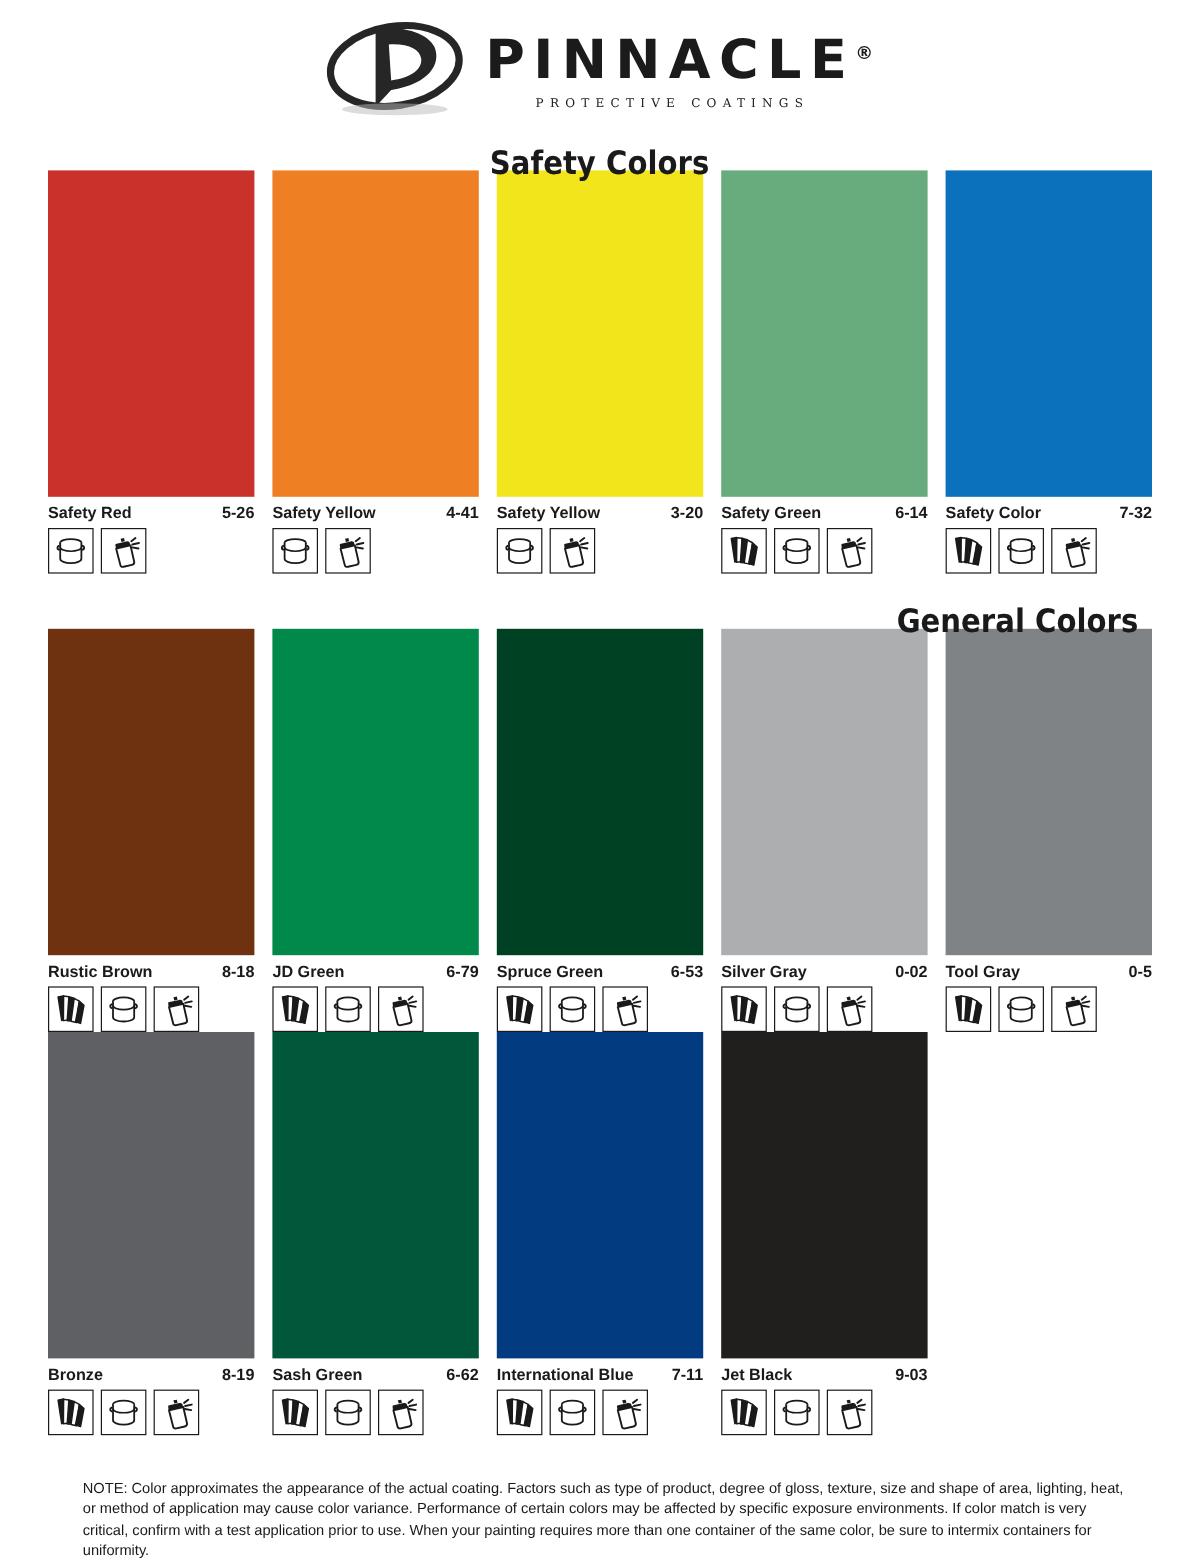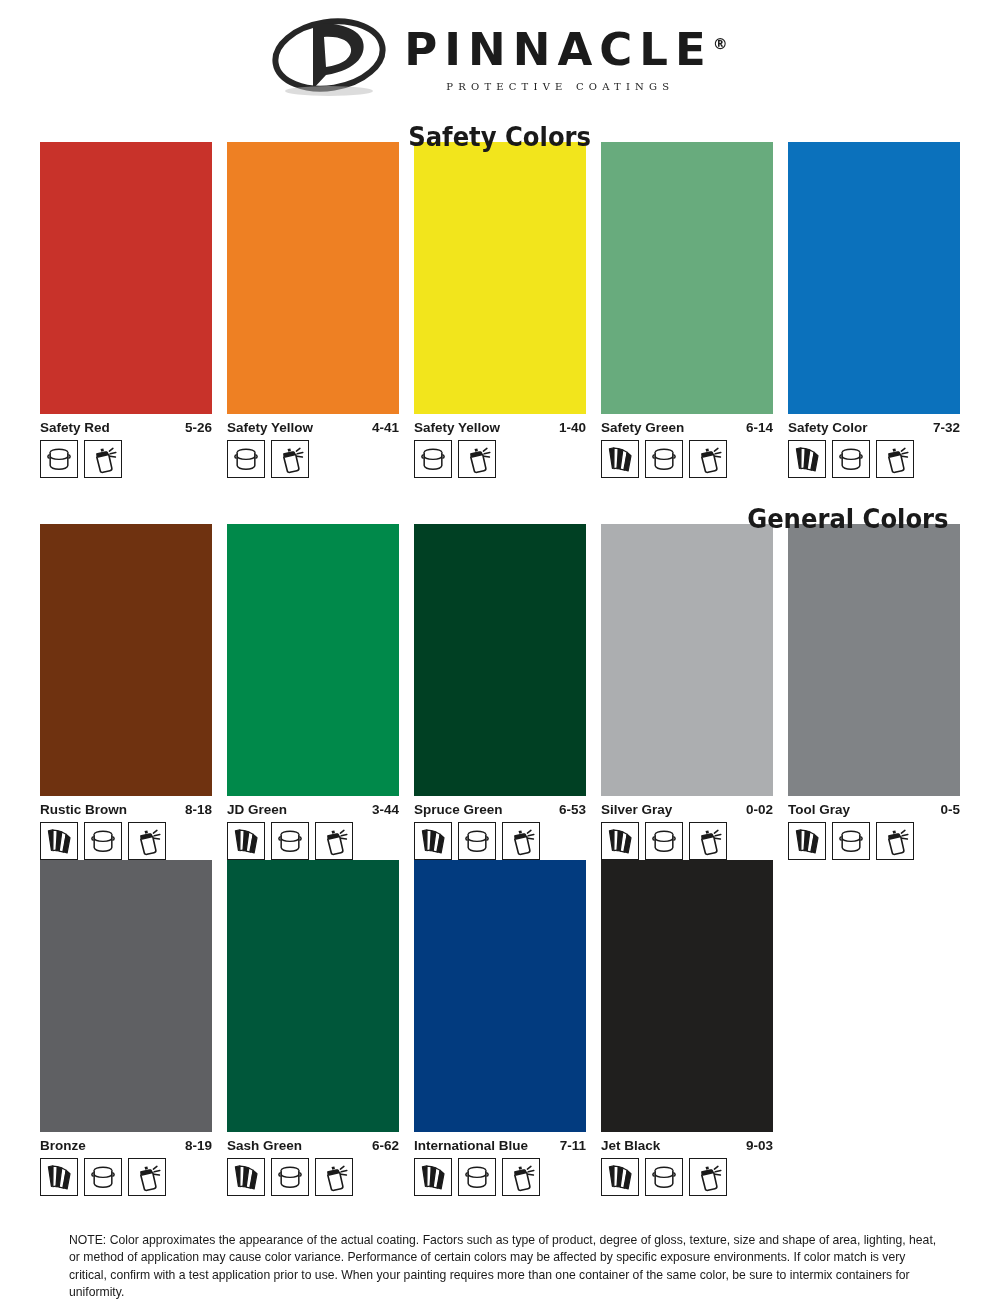--- a/index.html
+++ b/index.html
@@ -243,21 +243,21 @@
             <path d="M25.2 11.0 L31.5 9.6" stroke="#1a1a1a" stroke-width="1.8" stroke-linecap="round"></path>
             <path d="M25.0 13.8 L31.0 14.8" stroke="#1a1a1a" stroke-width="1.8" stroke-linecap="round"></path>
           </svg>
         </span>
       </div>
     </div>
     <div class="cell">
       <div class="chip safety" style="background: rgb(242, 229, 28);"></div>
       <div class="chip-meta">
         <span class="chip-name">Safety Yellow</span>
-        <span class="chip-code">1-40</span>
+        <span class="chip-code">3-20</span>
       </div>
       <div class="icons">
         <span class="icon-box">
           <svg viewBox="0 0 34 34" width="30" height="30">
             <ellipse cx="17" cy="9.5" rx="10" ry="3.6" fill="#fff" stroke="#1a1a1a" stroke-width="1.7"></ellipse>
             <path d="M7 9.5 L7 24.5 C7 26.8 11.5 28.6 17 28.6 C22.5 28.6 27 26.8 27 24.5 L27 9.5" fill="#fff" stroke="#1a1a1a" stroke-width="1.7"></path>
             <path d="M7 13.6 C7 15.8 11.5 17.4 17 17.4 C22.5 17.4 27 15.8 27 13.6" fill="none" stroke="#1a1a1a" stroke-width="1.5"></path>
             <path d="M6.6 12.2 C3.8 12.6 3.6 15.6 6.4 16.2" fill="none" stroke="#1a1a1a" stroke-width="1.7"></path>
             <path d="M27.4 12.2 C30.2 12.6 30.4 15.6 27.6 16.2" fill="none" stroke="#1a1a1a" stroke-width="1.7"></path>
           </svg>
@@ -396,21 +396,21 @@
             <path d="M25.2 11.0 L31.5 9.6" stroke="#1a1a1a" stroke-width="1.8" stroke-linecap="round"></path>
             <path d="M25.0 13.8 L31.0 14.8" stroke="#1a1a1a" stroke-width="1.8" stroke-linecap="round"></path>
           </svg>
         </span>
       </div>
     </div>
     <div class="cell">
       <div class="chip general" style="background: rgb(0, 137, 74);"></div>
       <div class="chip-meta">
         <span class="chip-name">JD Green</span>
-        <span class="chip-code">3-44</span>
+        <span class="chip-code">6-79</span>
       </div>
       <div class="icons">
         <span class="icon-box">
           <svg viewBox="0 0 34 34" width="30" height="30">
             <g stroke="#1a1a1a" stroke-width="1.4" stroke-linejoin="round">
               <path d="M5.0 5.4 L10.0 4.4 L13.8 25.6 L8.4 27.6 Z" fill="#1a1a1a"></path>
               <path d="M10.2 4.6 L15.0 5.2 L15.6 27.0 L10.0 27.8 Z" fill="#ffffff"></path>
               <path d="M15.2 5.2 L20.0 6.6 L19.0 28.2 L13.6 28.0 Z" fill="#1a1a1a"></path>
               <path d="M20.2 6.8 L25.0 9.4 L22.4 29.6 L17.2 28.4 Z" fill="#ffffff"></path>
               <path d="M25.2 9.6 L29.4 13.4 L26.2 30.4 L21.4 29.0 Z" fill="#1a1a1a"></path>

